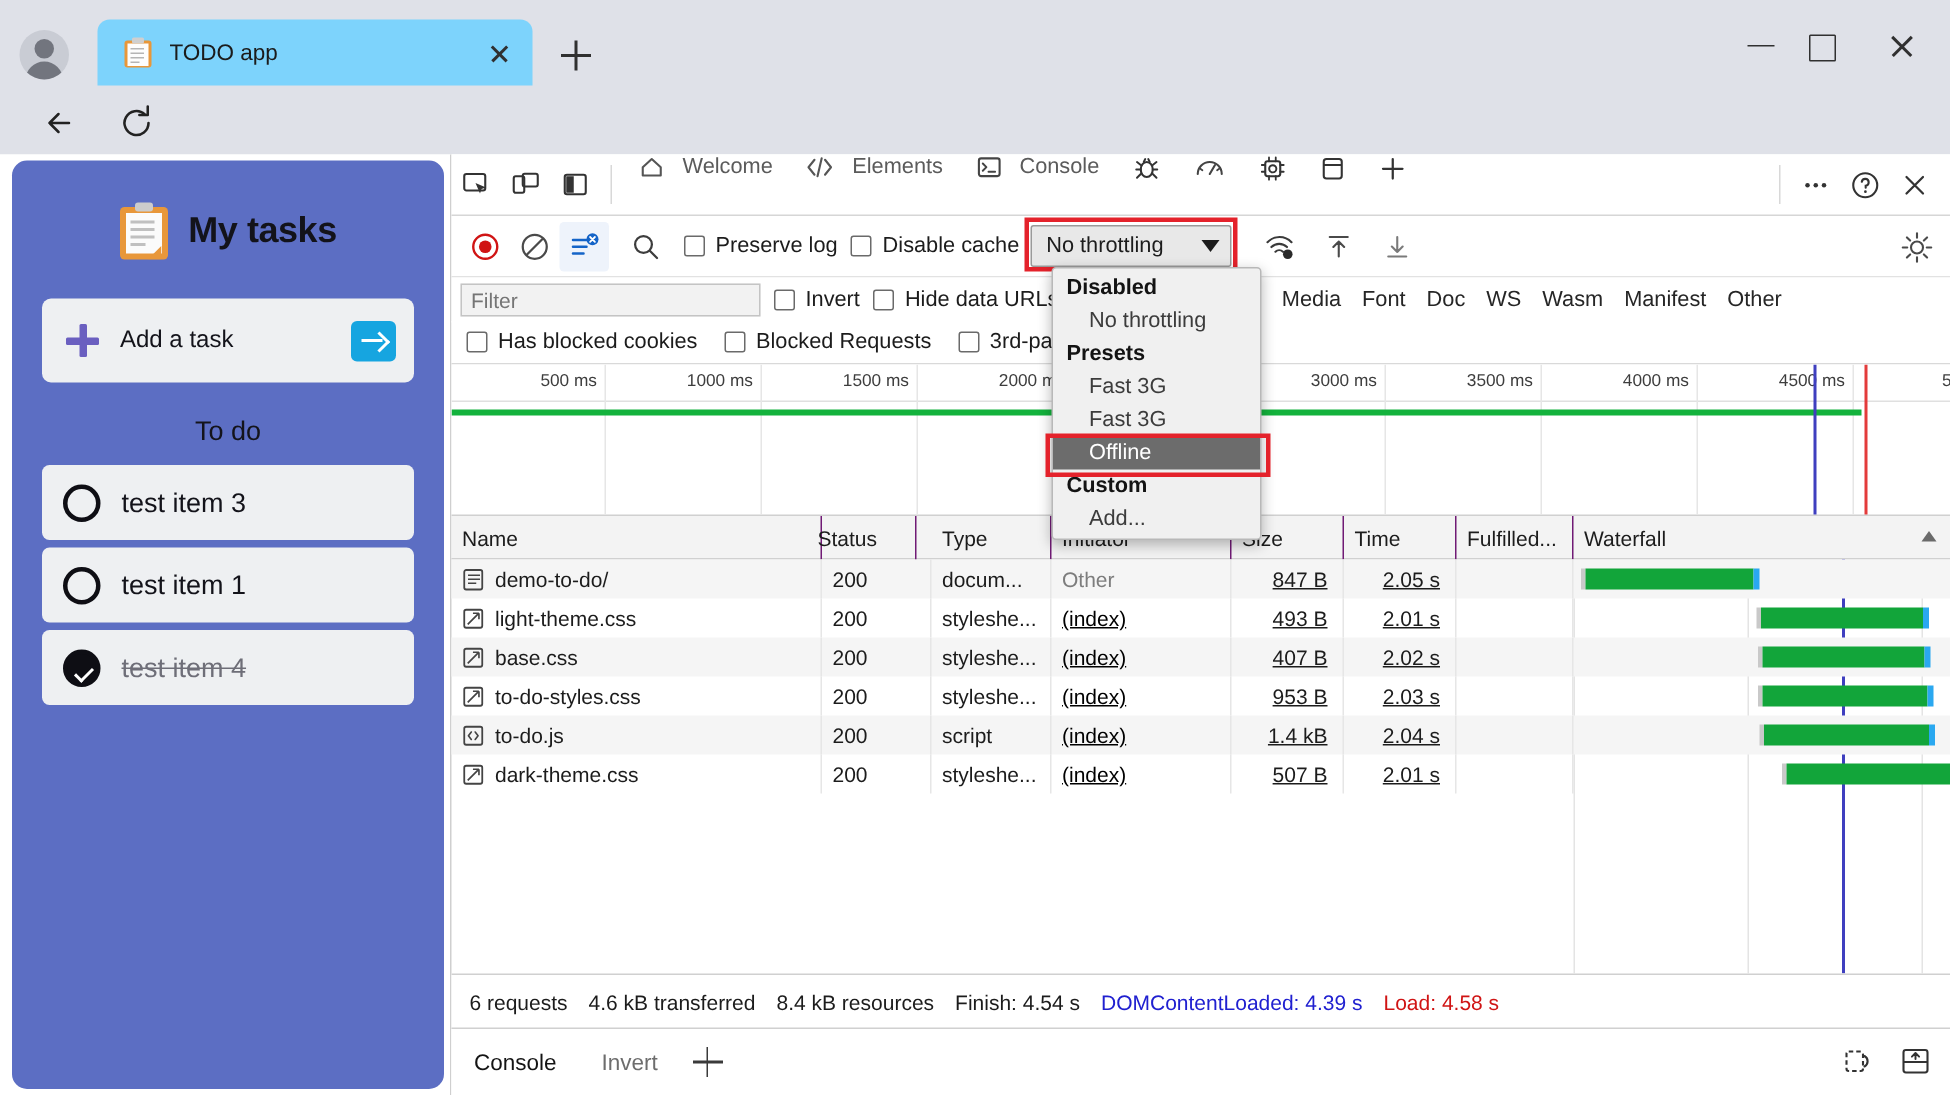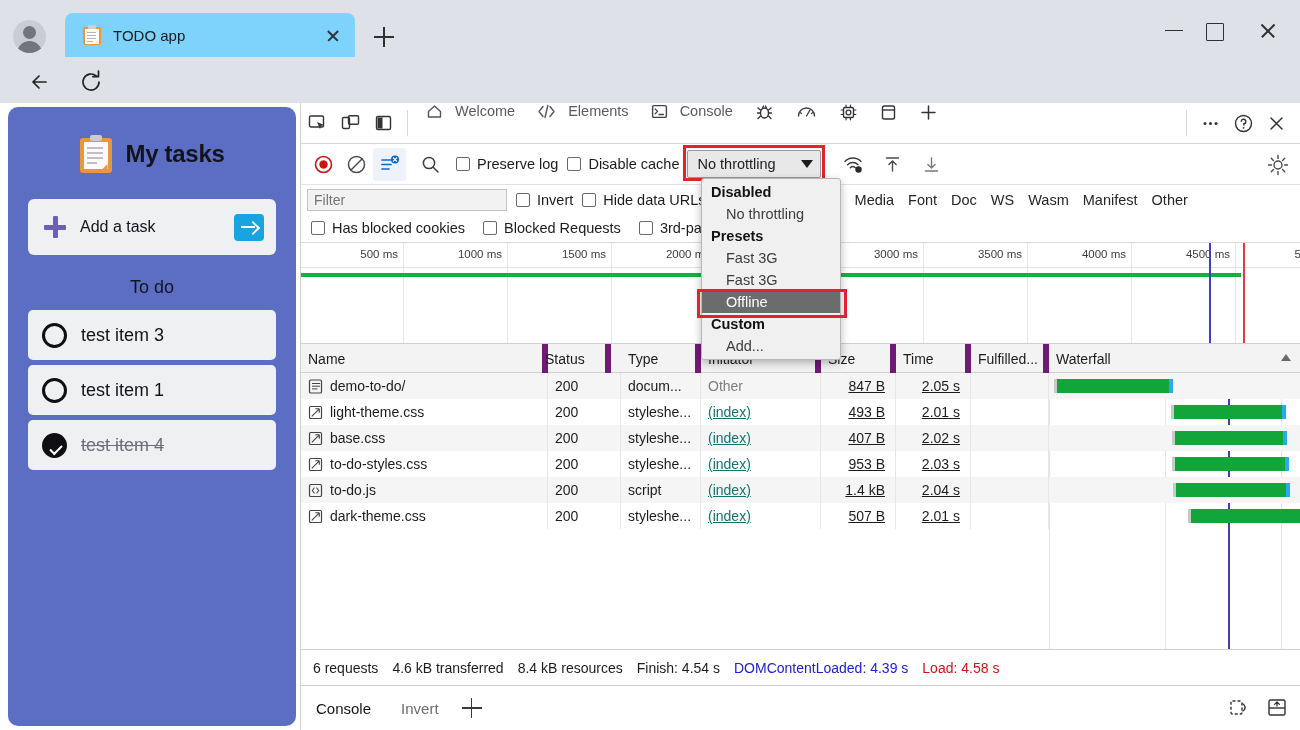--- a/index.html
+++ b/index.html
@@ -285,37 +285,37 @@
 
   
   .dt-table { position:absolute; left:0; top:241px; width:1000px; height:305px; }
   .tbl-header {
     position: absolute; left: 0; top: 0; width: 1000px; height: 29px;
     background: #f3f3f3; border-bottom: 1px solid #d0d0d0;
   }
   .th {
     position: absolute; top: 0; height: 29px; font-size: 14px; color: #1c1c1c;
     display: flex; align-items: center; padding-left: 7px;
-    border-right: 6px solid #701a75; cursor: pointer;
+    border-right: 1px solid #701a75; cursor: pointer;
   }
   .sort-arrow {
     position: absolute; right: 10px; top: 10px; width: 0; height: 0;
     border-left: 5px solid transparent; border-right: 5px solid transparent;
     border-bottom: 7px solid #6a6a6a;
   }
   .tbl-rows { position: absolute; left: 0; top: 29px; width: 1000px; height: 276px; }
   .trow { position: relative; height: 26px; }
   .trow.alt { background: #f5f5f5; }
   .cell {
     position: absolute; top: 0; height: 26px; font-size: 14px; color: #1c1c1c;
     display: flex; align-items: center; padding-left: 7px; overflow: hidden;
     white-space: nowrap; border-right: 1px solid #e6e6e6;
   }
   .cell.num { justify-content: flex-end; padding-right: 10px; text-decoration: underline; }
-  .cell a { color: #0f766e; text-decoration: underline; }
+  .cell a { color: #000000; text-decoration: underline; }
   .cell .muted { color: #7d7d7d; }
   .res-ico { width: 15px; height: 15px; margin-right: 7px; flex: none; }
   .wf-track { position:absolute; top:0; height:26px; }
   .wf-bar {
     position: absolute; top: 6px; height: 14px; background: #12a53a;
   }
   .wf-cap-l { position:absolute; top:6px; width:3px; height:14px; background:#c9c9c9; }
   .wf-cap-r { position:absolute; top:6px; width:4px; height:14px; background:#2aa8f0; }
   .wf-grid { position:absolute; top:0; width:1px; height:276px; background:#e4e4e4; }
   .wf-blue { position:absolute; top:0; width:1.8px; height:276px; background:#3f3fbf; }

